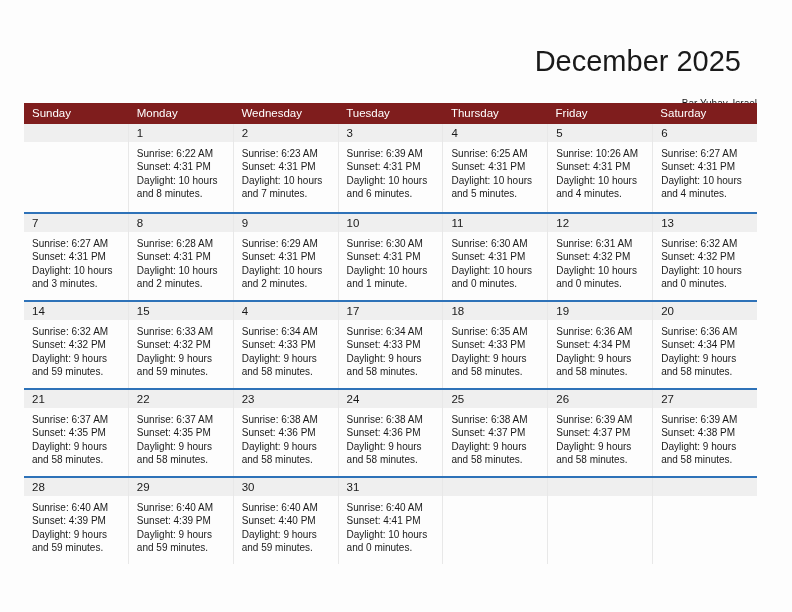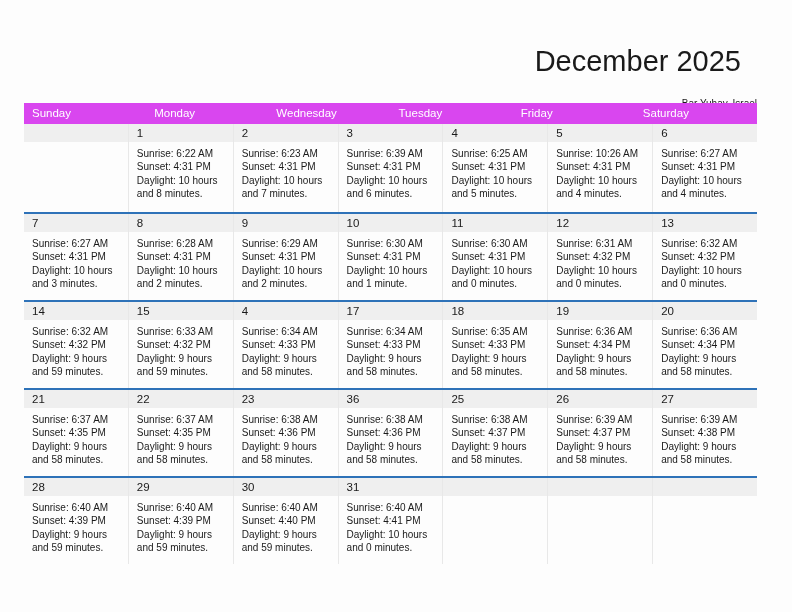--- a/index.html
+++ b/index.html
@@ -99,21 +99,21 @@
   
   .calendar {
     position: absolute;
     left: 24px;
     top: 103px;
     width: 733px;
   }
 
   .weekday-row {
     display: flex;
-    background: #d946ef;
+    background: #7f1d1d;
     height: 21px;
   }
   .weekday-cell {
     flex: 1 1 0;
     color: #ffffff;
     font-size: 11.5px;
     line-height: 21px;
     padding-left: 8px;
     box-sizing: border-box;
     white-space: nowrap;
@@ -173,20 +173,21 @@
     </div>
 
   </div>
 
   <div class="calendar">
     <div class="weekday-row" id="weekday-row">
         <div class="weekday-cell">Sunday</div>
         <div class="weekday-cell">Monday</div>
         <div class="weekday-cell">Wednesday</div>
         <div class="weekday-cell">Tuesday</div>
+        <div class="weekday-cell">Thursday</div>
         <div class="weekday-cell">Friday</div>
         <div class="weekday-cell">Saturday</div>
       </div>
     <div id="weeks-container">
         <div class="week-row first">
           <div class="day-cell empty">
             <div class="day-number-band"></div>
             <div class="day-body">
               <div></div>
               <div></div>
@@ -401,21 +402,21 @@
           <div class="day-cell">
             <div class="day-number-band">23</div>
             <div class="day-body">
               <div>Sunrise: 6:38 AM</div>
               <div>Sunset: 4:36 PM</div>
               <div>Daylight: 9 hours</div>
               <div>and 58 minutes.</div>
             </div>
           </div>
           <div class="day-cell">
-            <div class="day-number-band">36</div>
+            <div class="day-number-band">24</div>
             <div class="day-body">
               <div>Sunrise: 6:38 AM</div>
               <div>Sunset: 4:36 PM</div>
               <div>Daylight: 9 hours</div>
               <div>and 58 minutes.</div>
             </div>
           </div>
           <div class="day-cell">
             <div class="day-number-band">25</div>
             <div class="day-body">

